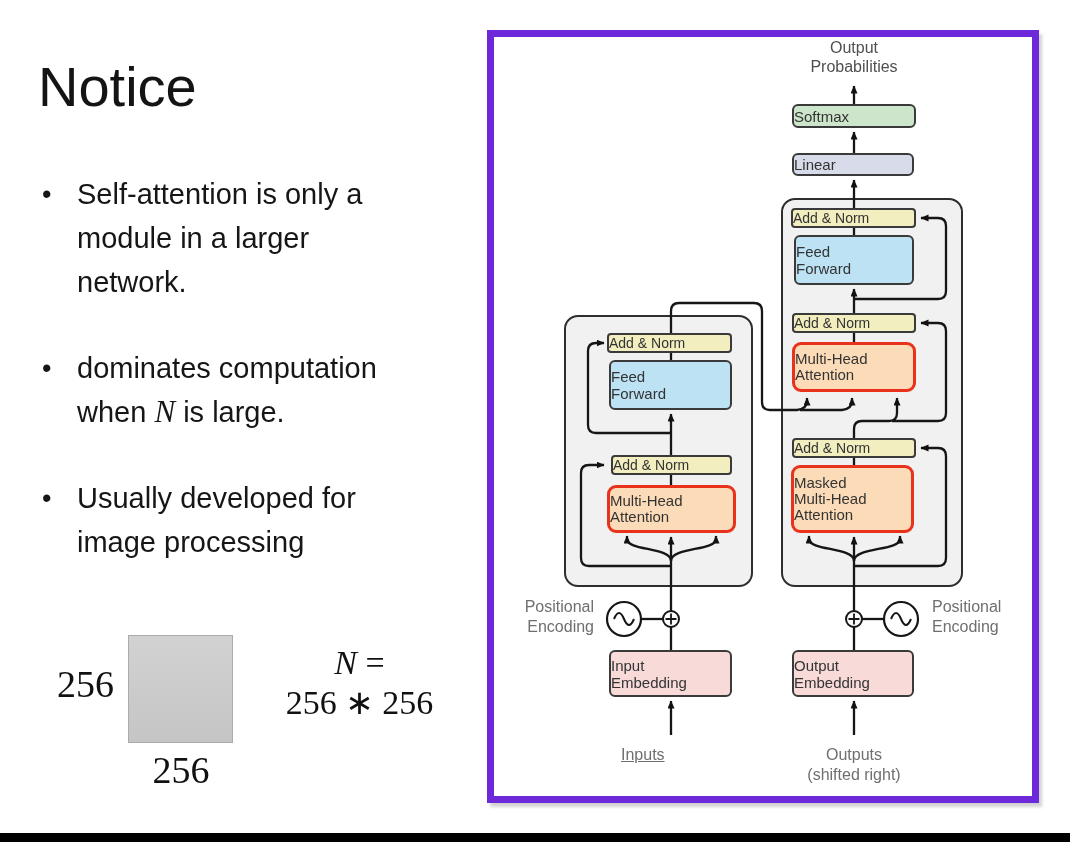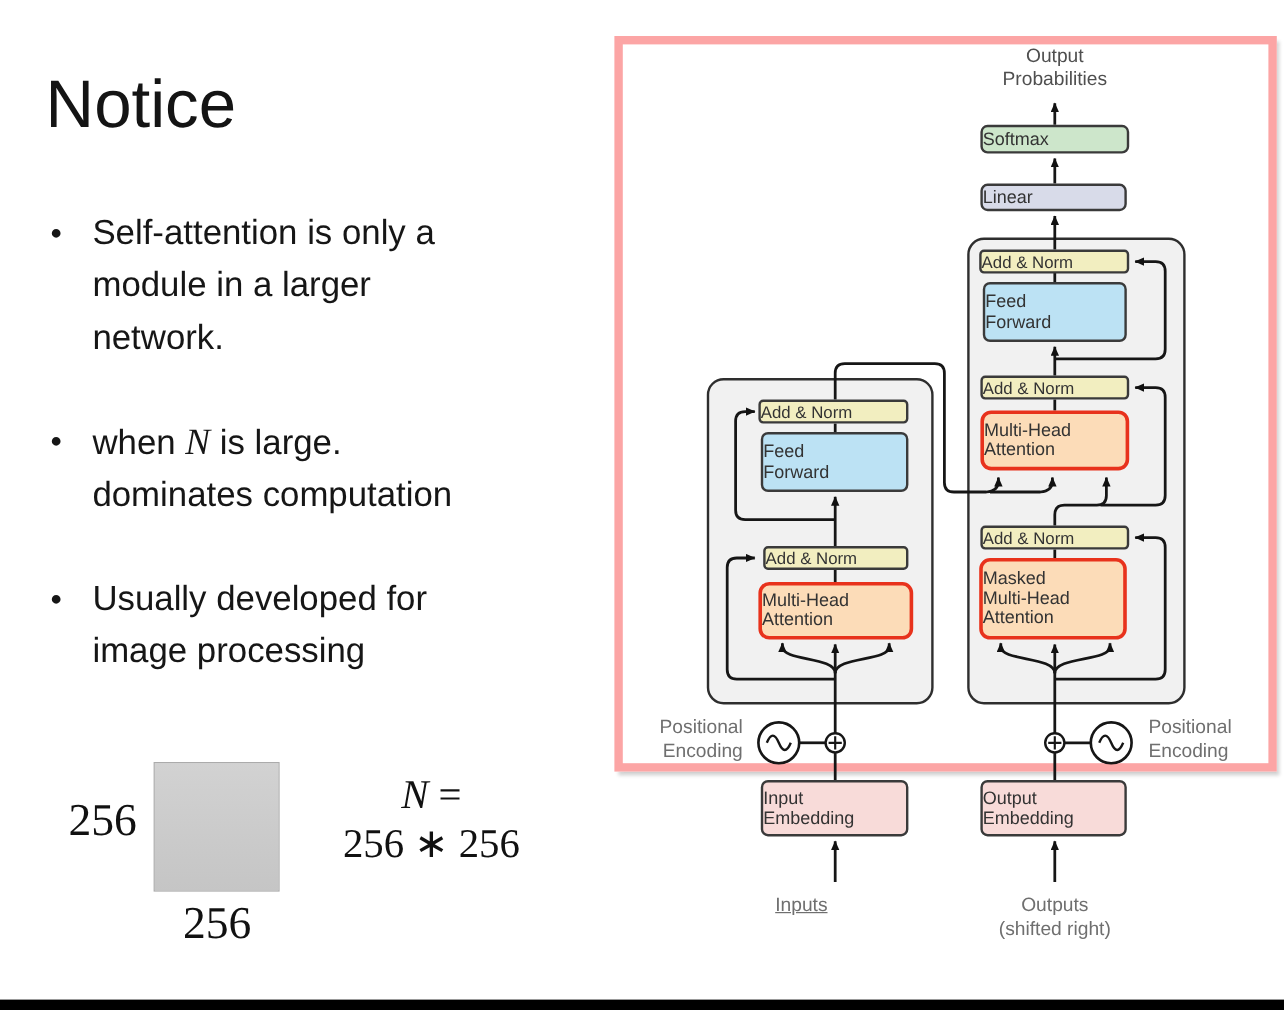--- a/index.html
+++ b/index.html
@@ -13,22 +13,22 @@
   .math-n{font-family:"Liberation Serif",serif;font-style:italic;font-size:31px;}
   #sq-figure .num{font-family:"Liberation Serif",serif;font-size:38px;color:#111;}
   #gray-square{position:absolute;left:128px;top:635px;width:105px;height:108px;
                background:linear-gradient(180deg,#d2d2d2,#c5c5c5);border:1px solid #ababab;box-sizing:border-box;}
   #sq-left-label{position:absolute;left:28px;top:662px;width:86px;text-align:right;}
   #sq-bottom-label{position:absolute;left:131px;top:748px;width:100px;text-align:center;}
   #formula{position:absolute;left:262px;top:644px;width:195px;text-align:center;
            font-family:"Liberation Serif",serif;font-size:34px;color:#111;}
   #formula .l2{}
   
-  #frame{position:absolute;left:512px;top:30px;width:552px;height:613px;box-sizing:border-box;
-         border:7px solid #fca5a5;background:#fff;box-shadow:3px 4px 3px rgba(0,0,0,0.18);}
+  #frame{position:absolute;left:487px;top:30px;width:552px;height:773px;box-sizing:border-box;
+         border:7px solid #6d28d9;background:#fff;box-shadow:3px 4px 3px rgba(0,0,0,0.18);}
   #canvas{position:absolute;left:0;top:0;width:538px;height:759px;}
   #wires{position:absolute;left:0;top:0;z-index:2;}
   .cbox{position:absolute;background:#f1f1f1;border:2px solid #2e2e2e;border-radius:14px;z-index:1;}
   .box{position:absolute;box-sizing:border-box;border:2px solid #3a3a3a;border-radius:6px;
        display:flex;flex-direction:column;align-items:flex-start;justify-content:center;
        text-align:center;color:#333;z-index:3;font-family:"Liberation Sans",sans-serif;}
   .addnorm{background:#f2eec0;border-radius:4px;font-size:14px;line-height:15px;}
   .ffbox{background:#bce2f4;font-size:15px;line-height:17px;}
   .attn{background:#fcdcb8;border:3.5px solid #e8321c;border-radius:9px;font-size:15px;line-height:16px;}
   .embed{background:#f8dbd9;font-size:15px;line-height:17px;}
@@ -46,24 +46,24 @@
 
   <div id="title">Notice</div>
 
   <div id="bullets">
     <div class="bullet">
       <div>Self-attention is only a</div>
       <div>module in a larger</div>
       <div>network.</div>
     </div>
     <div class="bullet">
+      <div>dominates computation</div>
       <div>
         <span>when </span><span class="math-n">N</span><span> is large.</span>
       </div>
-      <div>dominates computation</div>
     </div>
     <div class="bullet">
       <div>Usually developed for</div>
       <div>image processing</div>
     </div>
   </div>
 
   <div id="sq-figure">
     <div id="gray-square"></div>
     <div id="sq-left-label" class="num">256</div>

